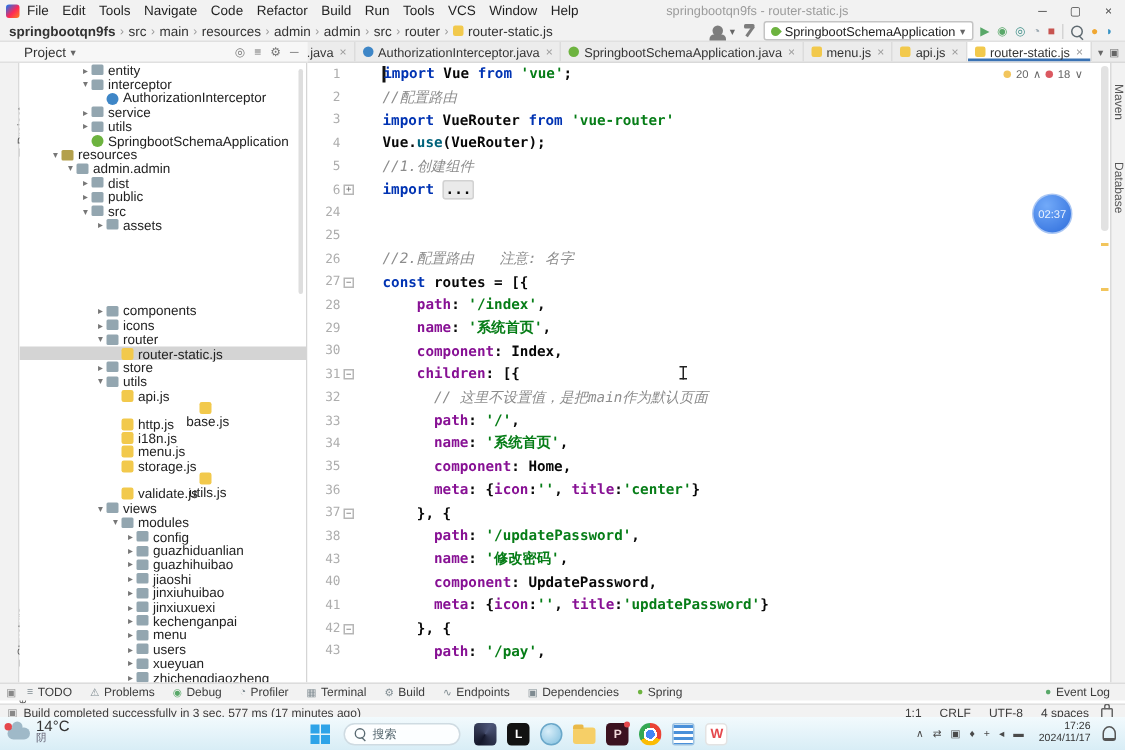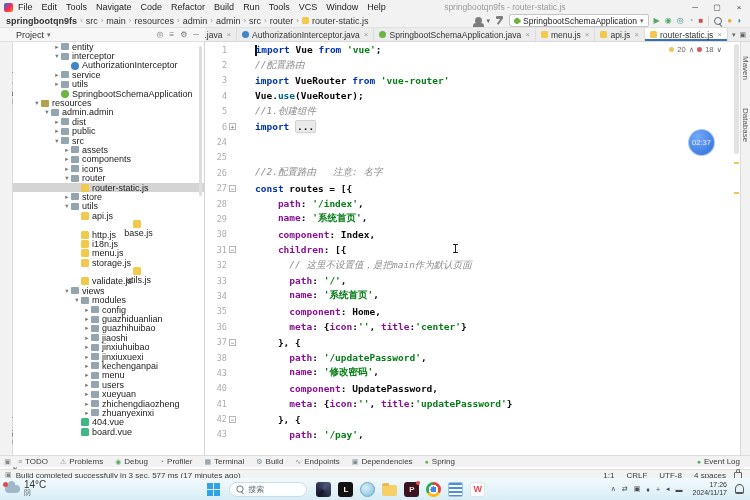--- a/index.html
+++ b/index.html
@@ -351,21 +351,21 @@
         <div class="trow" style="padding-left: 40px;">
           <span class="chev">▾</span>
           <span class="nic folder"></span>
           <span class="tlabel">src</span>
         </div>
         <div class="trow" style="padding-left: 50px;">
           <span class="chev">▸</span>
           <span class="nic folder"></span>
           <span class="tlabel">assets</span>
         </div>
-        <div class="trow" style="padding-left: 50px;">
+        <div class="trow" style="padding-left: 50px; margin-top: 48px;">
           <span class="chev">▸</span>
           <span class="nic folder"></span>
           <span class="tlabel">components</span>
         </div>
         <div class="trow" style="padding-left: 50px;">
           <span class="chev">▸</span>
           <span class="nic folder"></span>
           <span class="tlabel">icons</span>
         </div>
         <div class="trow" style="padding-left: 50px;">

